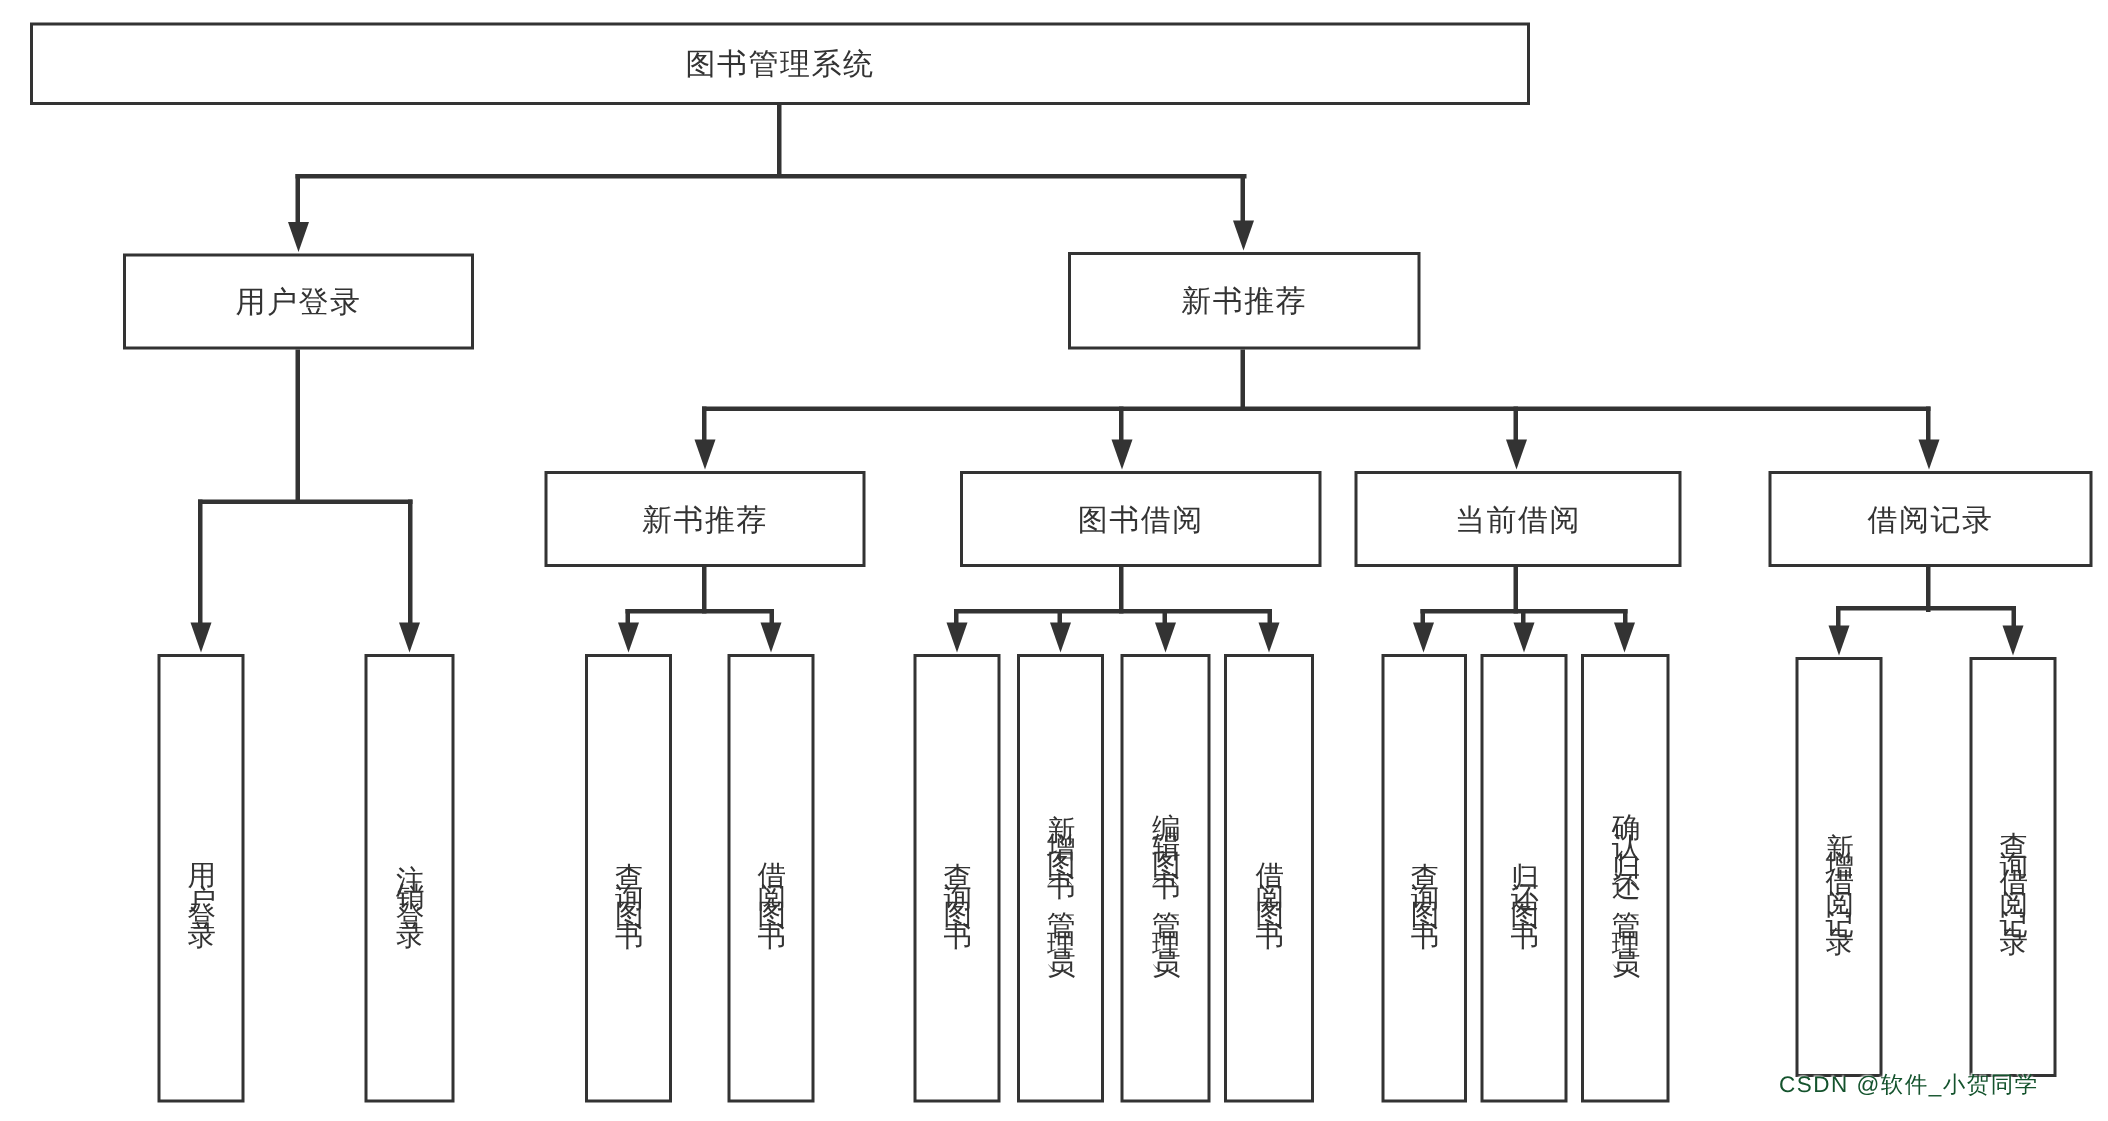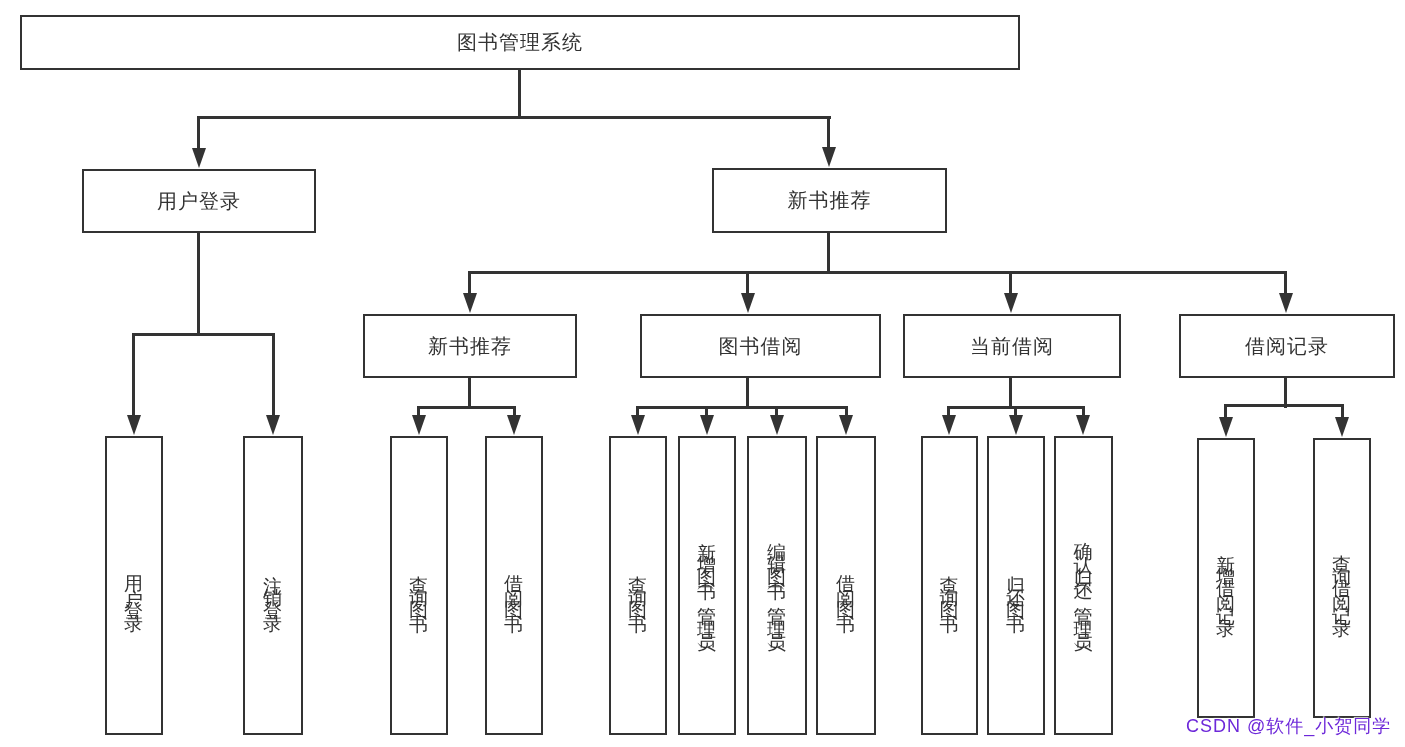--- a/index.html
+++ b/index.html
@@ -53,23 +53,23 @@
     height: 0;
     border-left: 7px solid transparent;
     border-right: 7px solid transparent;
     border-top: 20px solid #333333;
   }
   
   .watermark {
     position: absolute;
     left: 1186px;
     top: 714px;
-    font-size: 18px;
+    font-size: 15px;
     letter-spacing: 1px;
-    color: #6d28d9;
+    color: #14532d;
     text-shadow: 1px 1px 1px rgba(255,255,255,0.9), -1px -1px 1px rgba(255,255,255,0.9);
     white-space: nowrap;
     text-align: center;
   }
 </style>
 </head>
 <body>
 
 <div id="stage">
 

